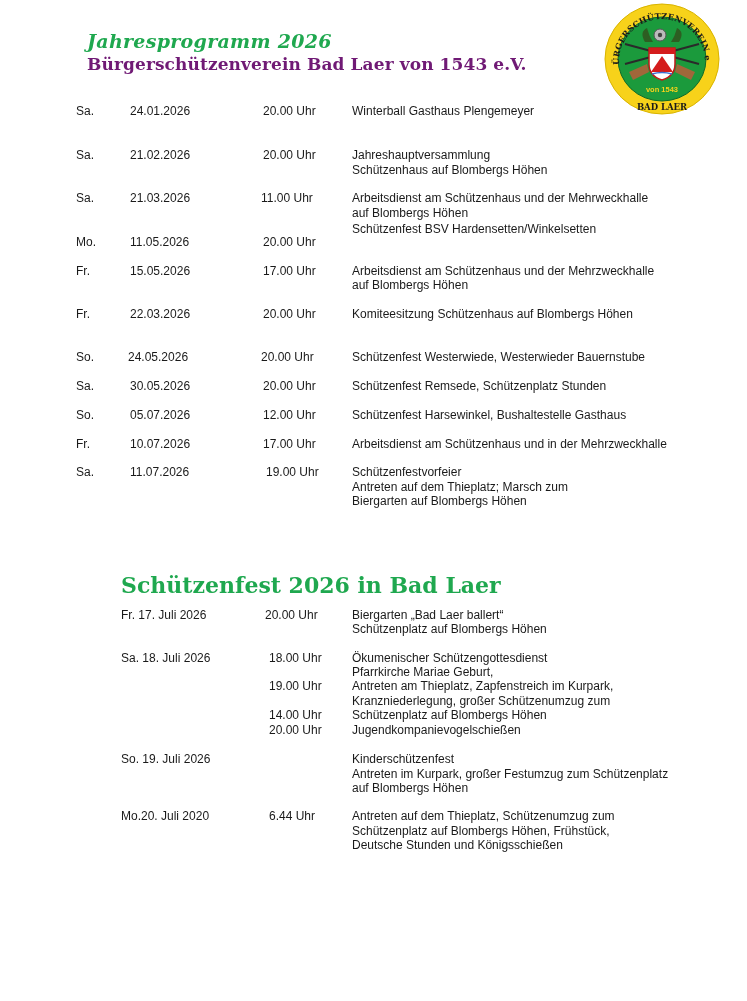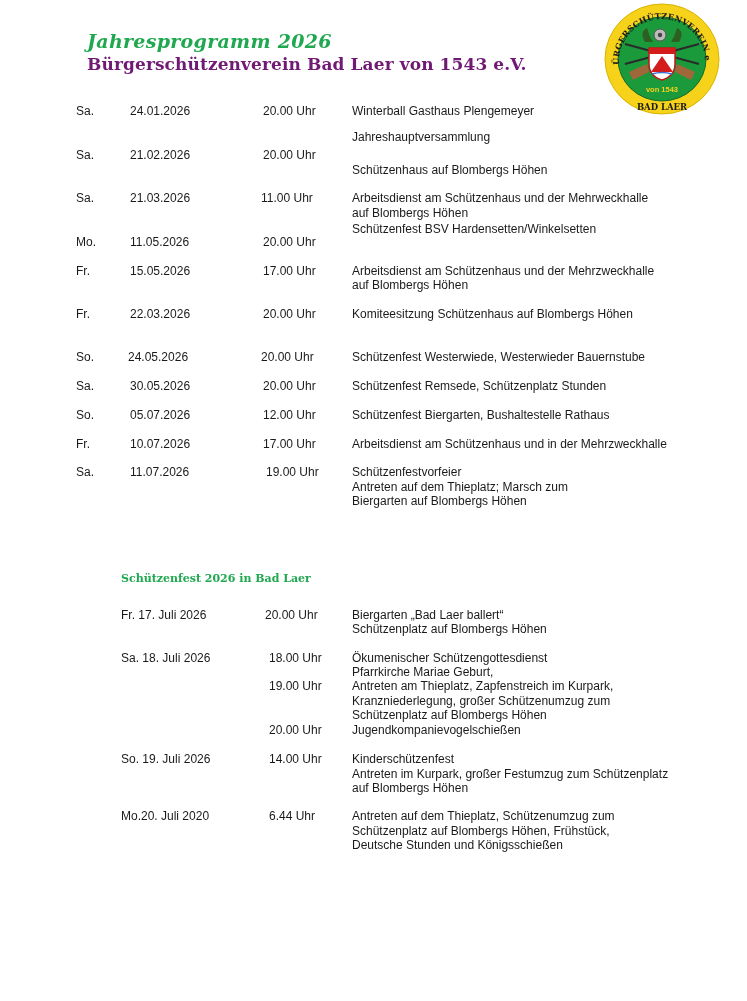--- a/index.html
+++ b/index.html
@@ -3,21 +3,21 @@
 <meta charset="utf-8">
 <style>
   html, body { margin: 0; padding: 0; background: #ffffff; }
   body { width: 747px; height: 1001px; position: relative; overflow: hidden;
          font-family: "Liberation Sans", sans-serif; color: #1a1a1a; }
   .title1 { position: absolute; left: 87px; top: 30px; font-family: "DejaVu Serif", serif;
             font-style: italic; font-weight: bold; font-size: 19px; color: #1fa84f; letter-spacing: 0.3px; }
   .title2 { position: absolute; left: 87px; top: 54px; font-family: "DejaVu Serif", serif;
             font-weight: bold; font-size: 17px; color: #701a75; letter-spacing: 0.1px; }
   .h2 { position: absolute; left: 121px; top: 572px; font-family: "DejaVu Serif", serif;
-        font-weight: bold; font-size: 11px; color: #1fa84f; }
+        font-weight: bold; font-size: 22px; color: #1fa84f; }
   .t { position: absolute; font-size: 12px; line-height: 15px; white-space: nowrap; color: #1a1a1a; }
   .logo { position: absolute; left: 603px; top: 2px; width: 118px; height: 114px; }
 </style>
 </head>
 <body>
 
 <div>
   <div class="title1">Jahresprogramm  2026</div>
   <div class="title2">Bürgerschützenverein Bad Laer von 1543 e.V.</div>
 </div>
@@ -54,21 +54,21 @@
     <span class="t" style="left:76px;top:104px">Sa.</span>
     <span class="t" style="left:130px;top:104px">24.01.2026</span>
     <span class="t" style="left:263px;top:104px">20.00 Uhr</span>
     <span class="t" style="left:352px;top:104px">Winterball Gasthaus Plengemeyer</span>
   </div>
 
   <div>
     <span class="t" style="left:76px;top:148px">Sa.</span>
     <span class="t" style="left:130px;top:148px">21.02.2026</span>
     <span class="t" style="left:263px;top:148px">20.00 Uhr</span>
-    <span class="t" style="left:352px;top:130px">Jahreshauptversammlung</span>
+    <span class="t" style="left:352px;top:148px">Jahreshauptversammlung</span>
     <span class="t" style="left:352px;top:163px">Schützenhaus  auf  Blombergs Höhen</span>
   </div>
 
   <div>
     <span class="t" style="left:76px;top:191px">Sa.</span>
     <span class="t" style="left:130px;top:191px">21.03.2026</span>
     <span class="t" style="left:261px;top:191px">11.00 Uhr</span>
     <span class="t" style="left:352px;top:191px">Arbeitsdienst am Schützenhaus  und der Mehrweckhalle</span>
     <span class="t" style="left:352px;top:206px">auf Blombergs Höhen</span>
   </div>
@@ -106,21 +106,21 @@
     <span class="t" style="left:76px;top:379px">Sa.</span>
     <span class="t" style="left:130px;top:379px">30.05.2026</span>
     <span class="t" style="left:263px;top:379px">20.00 Uhr</span>
     <span class="t" style="left:352px;top:379px">Schützenfest Remsede, Schützenplatz Stunden</span>
   </div>
 
   <div>
     <span class="t" style="left:76px;top:408px">So.</span>
     <span class="t" style="left:130px;top:408px">05.07.2026</span>
     <span class="t" style="left:263px;top:408px">12.00 Uhr</span>
-    <span class="t" style="left:352px;top:408px">Schützenfest Biergarten,  Bushaltestelle Rathaus</span>
+    <span class="t" style="left:352px;top:408px">Schützenfest Harsewinkel,  Bushaltestelle Gasthaus</span>
   </div>
 
   <div>
     <span class="t" style="left:76px;top:437px">Fr.</span>
     <span class="t" style="left:130px;top:437px">10.07.2026</span>
     <span class="t" style="left:263px;top:437px">17.00 Uhr</span>
     <span class="t" style="left:352px;top:437px">Arbeitsdienst am Schützenhaus  und in der Mehrzweckhalle</span>
   </div>
 
   <div>
@@ -151,21 +151,21 @@
     <span class="t" style="left:269px;top:679px">19.00 Uhr</span>
     <span class="t" style="left:352px;top:679px">Antreten am Thieplatz,  Zapfenstreich im Kurpark,</span>
     <span class="t" style="left:352px;top:694px">Kranzniederlegung,  großer Schützenumzug  zum</span>
     <span class="t" style="left:352px;top:708px">Schützenplatz  auf Blombergs Höhen</span>
     <span class="t" style="left:269px;top:723px">20.00 Uhr</span>
     <span class="t" style="left:352px;top:723px">Jugendkompanievogelschießen</span>
   </div>
 
   <div>
     <span class="t" style="left:121px;top:752px">So. 19. Juli 2026</span>
-    <span class="t" style="left:269px;top:752px">14.00 Uhr</span>
+    <span class="t" style="left:269px;top:708px">14.00 Uhr</span>
     <span class="t" style="left:352px;top:752px">Kinderschützenfest</span>
     <span class="t" style="left:352px;top:767px">Antreten im Kurpark, großer Festumzug zum Schützenplatz</span>
     <span class="t" style="left:352px;top:781px">auf Blombergs Höhen</span>
   </div>
 
   <div>
     <span class="t" style="left:121px;top:809px">Mo.20. Juli 2020</span>
     <span class="t" style="left:269px;top:809px">6.44 Uhr</span>
     <span class="t" style="left:352px;top:809px">Antreten auf dem Thieplatz,  Schützenumzug  zum</span>
     <span class="t" style="left:352px;top:824px">Schützenplatz  auf Blombergs Höhen,  Frühstück,</span>

